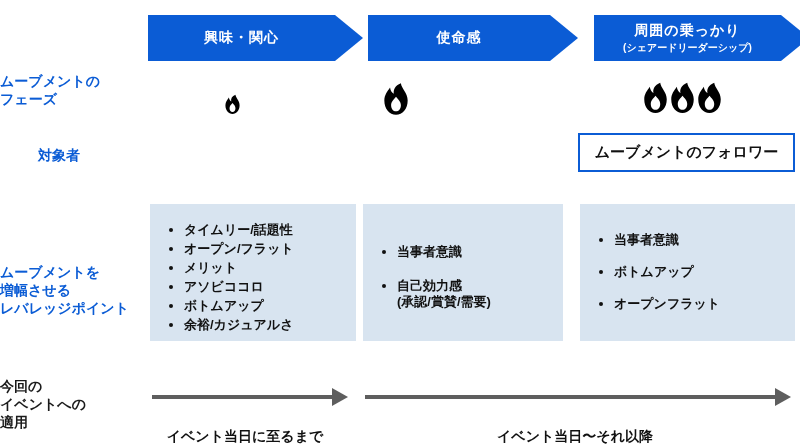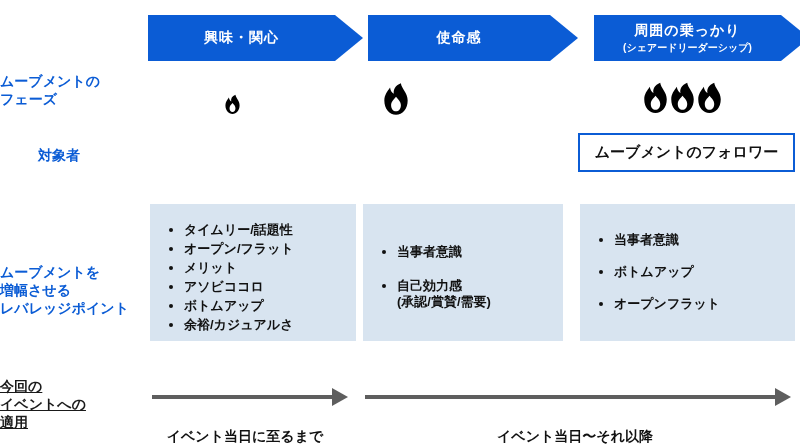--- a/index.html
+++ b/index.html
@@ -5,21 +5,21 @@
   html,body { margin:0; padding:0; background:#ffffff; font-family:"Liberation Sans",sans-serif; }
   .canvas { position:relative; width:800px; height:447px; background:#fff; overflow:hidden; }
 
   
   .rowlabel { position:absolute; left:0; width:148px; text-align:left; font-weight:bold;
               font-size:14px; line-height:18px; white-space:pre-line; }
   .rl-blue { color:var(--primary-blue,#0b5cd5); }
   .rl-phase { top:72px; }
   .rl-target { top:146px;padding-left:38px; }
   .rl-leverage { top:263px; }
-  .rl-application { top:377px; color:#1a1a1a;text-decoration:underline; }
+  .rl-application { top:377px; color:#1a1a1a; }
 
   
   .phase-arrow { position:absolute; top:15px; height:46px; background:var(--primary-blue,#0b5cd5);
                  clip-path:polygon(0 0, calc(100% - 28px) 0, 100% 50%, calc(100% - 28px) 100%, 0 100%);
                  color:#fff; display:flex; flex-direction:column; justify-content:center; align-items:center;
                  padding-right:28px; box-sizing:border-box; font-weight:bold; }
   .pa-1 { left:148px; width:215px; }
   .pa-2 { left:368px; width:210px; }
   .pa-3 { left:580px; width:215px;margin-left:14px; }
   .arrow-label { font-size:14px; letter-spacing:1px; }

